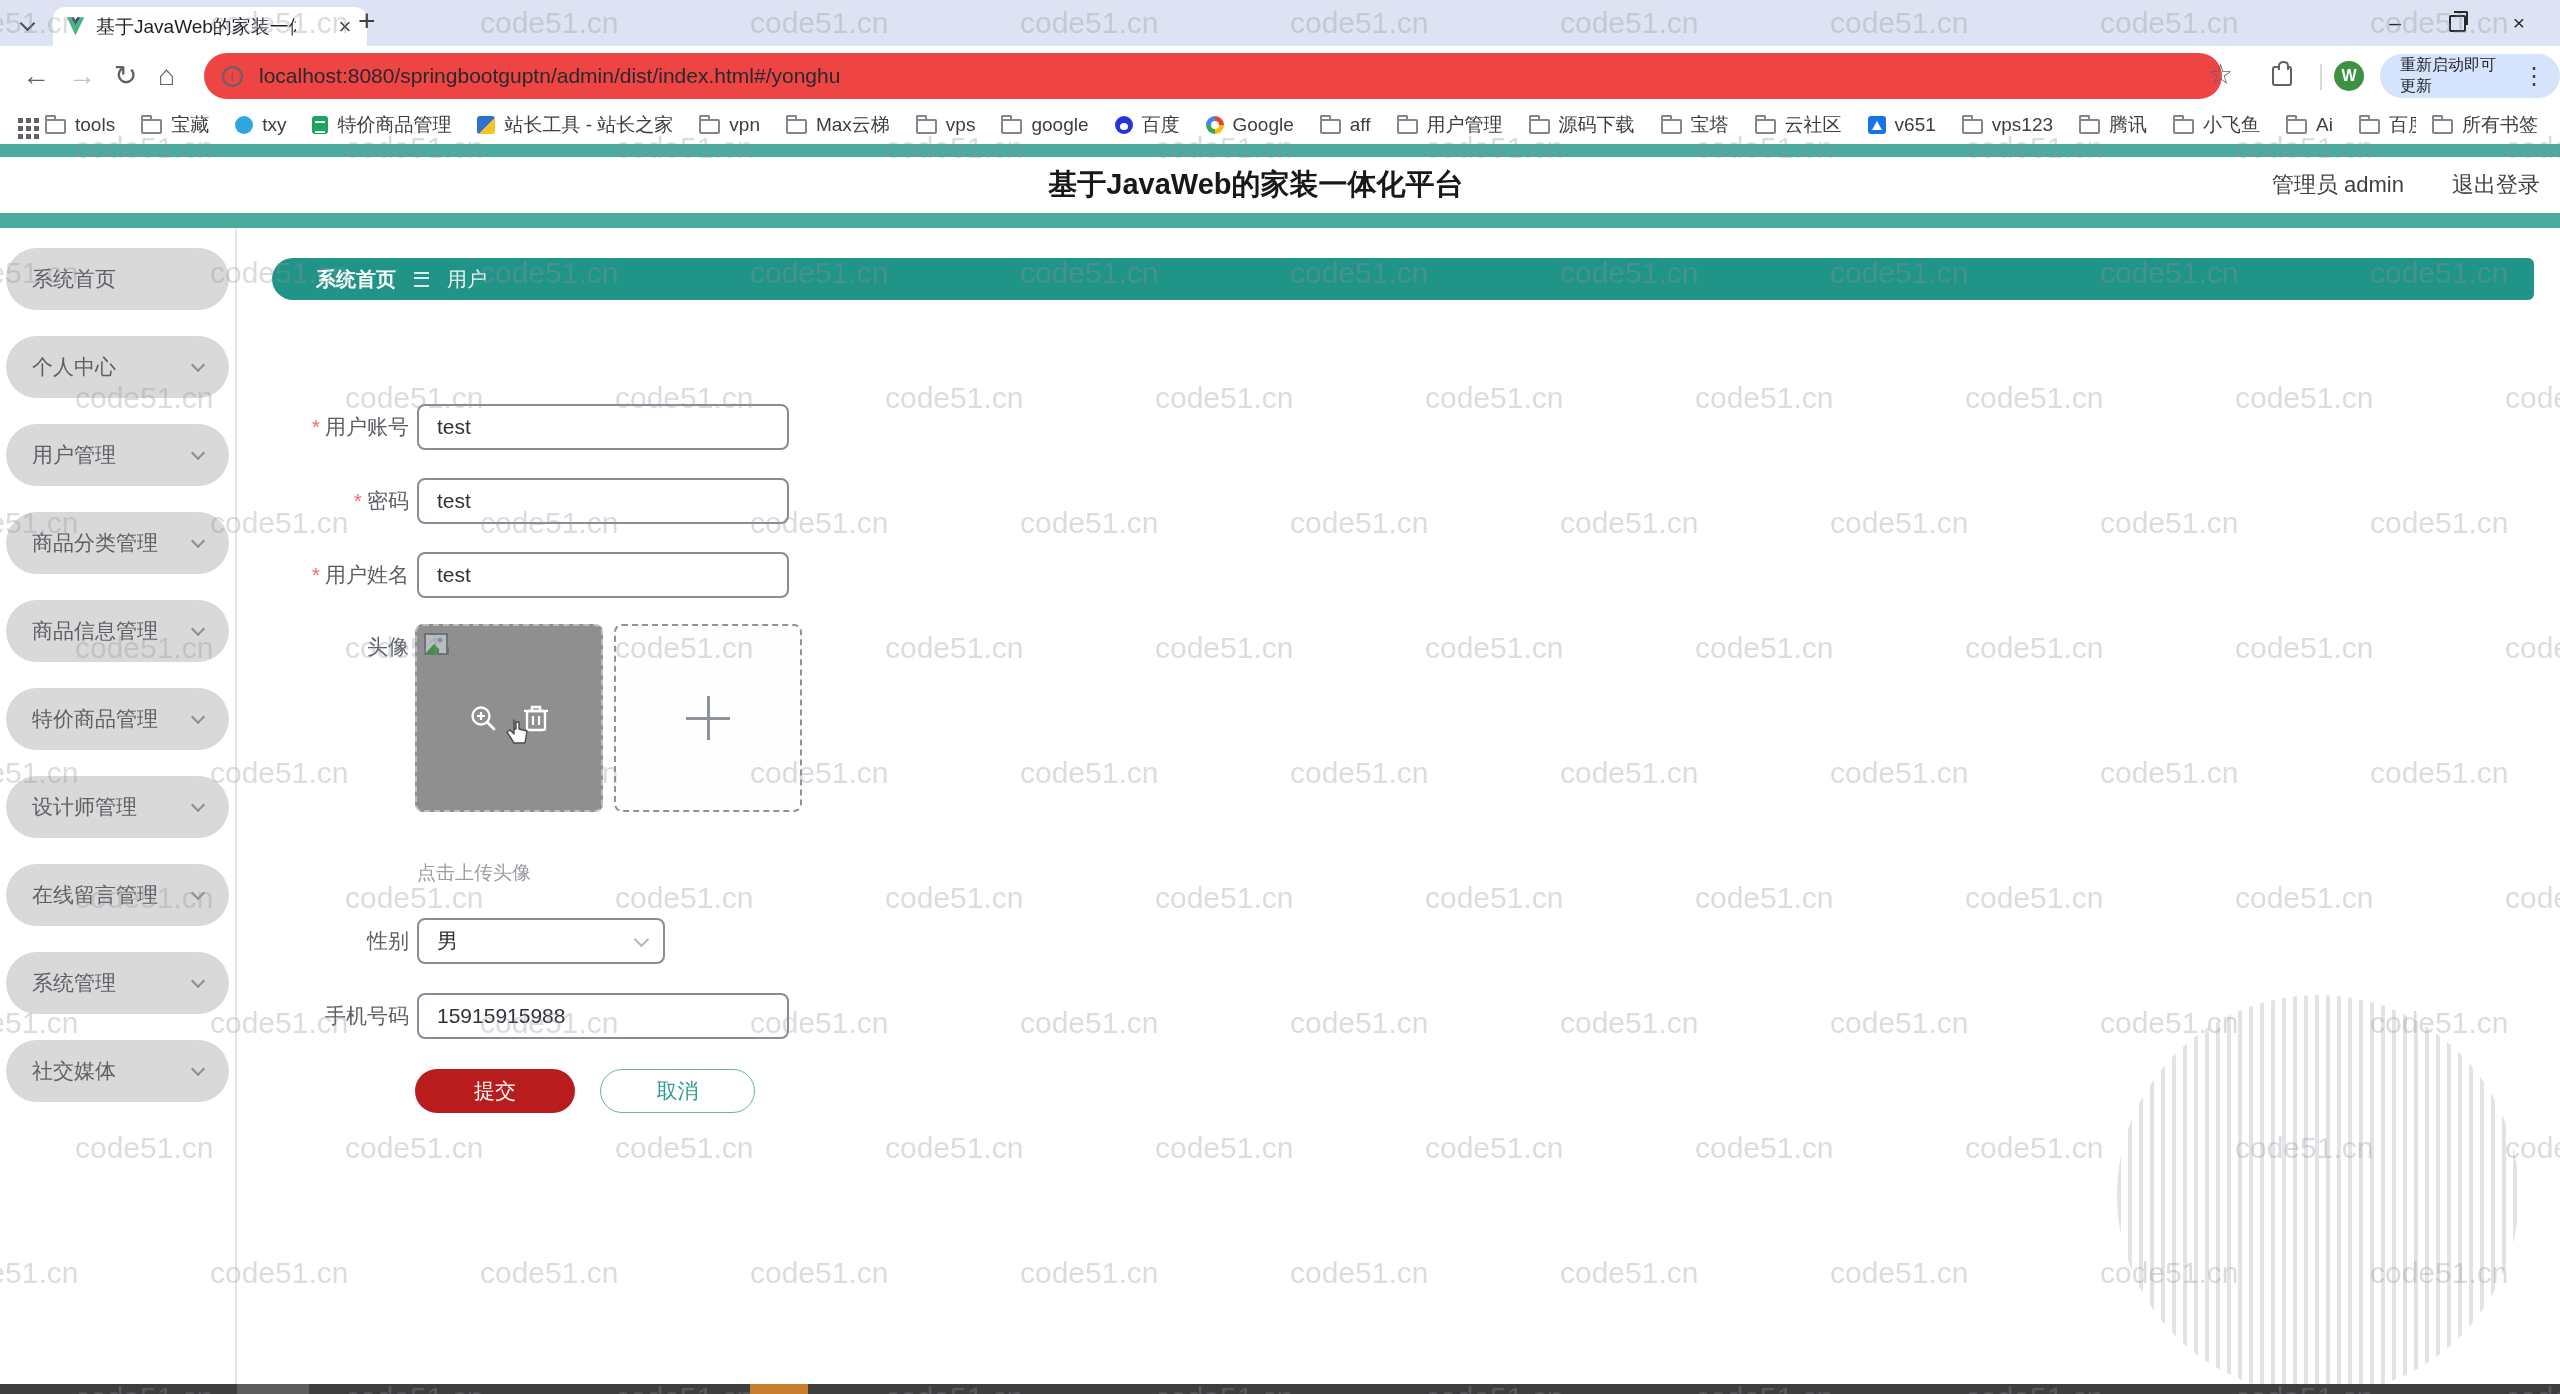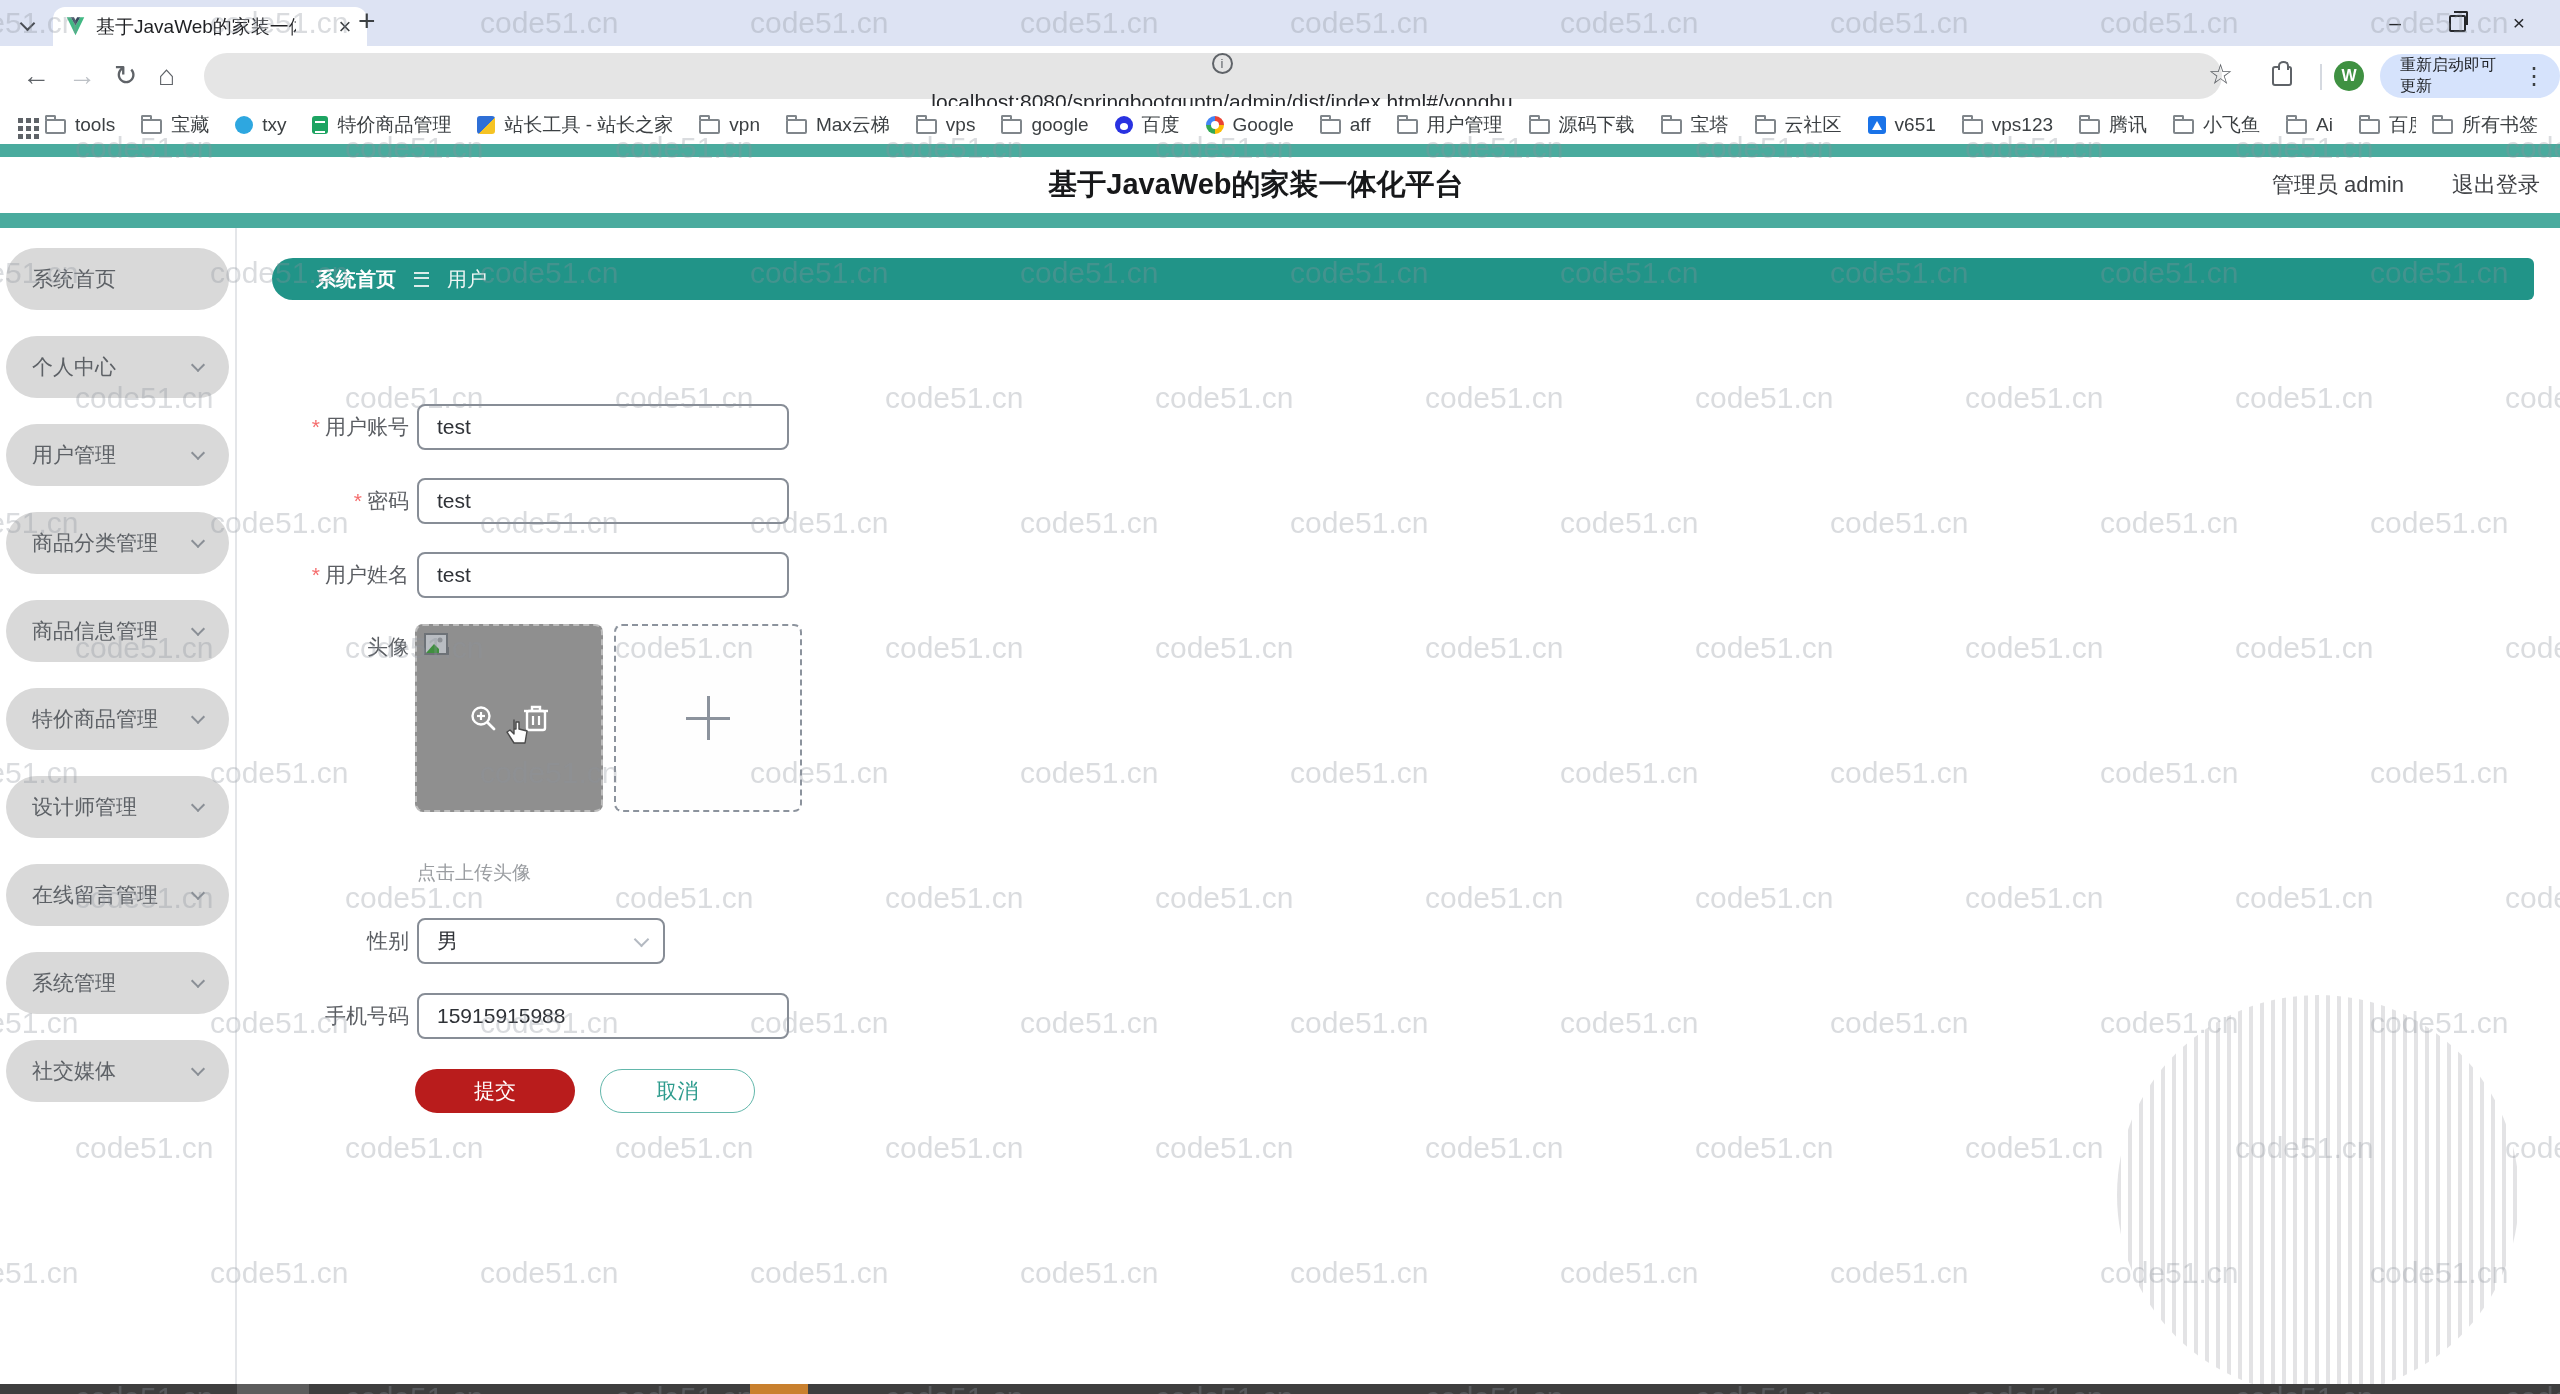--- a/index.html
+++ b/index.html
@@ -23,22 +23,22 @@
   .g-min::before{content:"–";}
   .g-max{display:inline-block;width:13px;height:13px;border:2px solid #26282c;border-radius:2px;position:relative;top:2px;}
   .g-max::after{content:"";position:absolute;left:3px;top:-6px;width:12px;height:12px;border-top:2px solid #26282c;border-right:2px solid #26282c;border-radius:0 2px 0 0;}
 
   .navbar{position:absolute;left:0;top:46px;width:2560px;height:60px;background:#fff;}
   .nav-ic{position:absolute;top:14px;font-size:28px;color:#5f6368;cursor:pointer;line-height:32px;}
   .g-back::before{content:"←";}
   .g-fwd::before{content:"→";}
   .g-reload::before{content:"↻";}
   .g-home::before{content:"⌂";}
-  .urlbar{position:absolute;left:204px;top:7px;width:2000px;height:46px;border-radius:23px;background:#e5e5e5;
-    display:flex;align-items:center;padding-left:18px;gap:16px;cursor:text;flex-direction:column;}
+  .urlbar{position:absolute;left:204px;top:7px;width:2000px;height:46px;border-radius:23px;background:#ef4444;
+    display:flex;align-items:center;padding-left:18px;gap:16px;cursor:text;}
   .g-info{flex:0 0 auto;width:17px;height:17px;border:2px solid #5f6368;border-radius:50%;position:relative;}
   .g-info::before{content:"i";position:absolute;left:0;right:0;top:0;bottom:0;text-align:center;font-size:13px;line-height:17px;color:#5f6368;}
   .url-text{font-size:21px;color:#27292d;}
   .g-star{position:absolute;left:2208px;top:12px;font-size:28px;color:#5f6368;cursor:pointer;}
   .g-star::before{content:"☆";}
   .g-puzzle{position:absolute;left:2272px;top:20px;width:16px;height:16px;border:2.5px solid #5f6368;border-radius:3px;cursor:pointer;}
   .g-puzzle::before{content:"";position:absolute;left:4px;top:-7px;width:7px;height:7px;background:#fff;border:2.5px solid #5f6368;border-radius:50% 50% 0 0;border-bottom:none;}
   .nav-sep{position:absolute;left:2320px;top:18px;width:2px;height:26px;background:#d5d9e0;}
   .profile-avatar{position:absolute;left:2334px;top:15px;width:30px;height:30px;border-radius:50%;background:#3f9142;color:#fff;
     font-size:16px;font-weight:bold;text-align:center;line-height:30px;cursor:pointer;}

